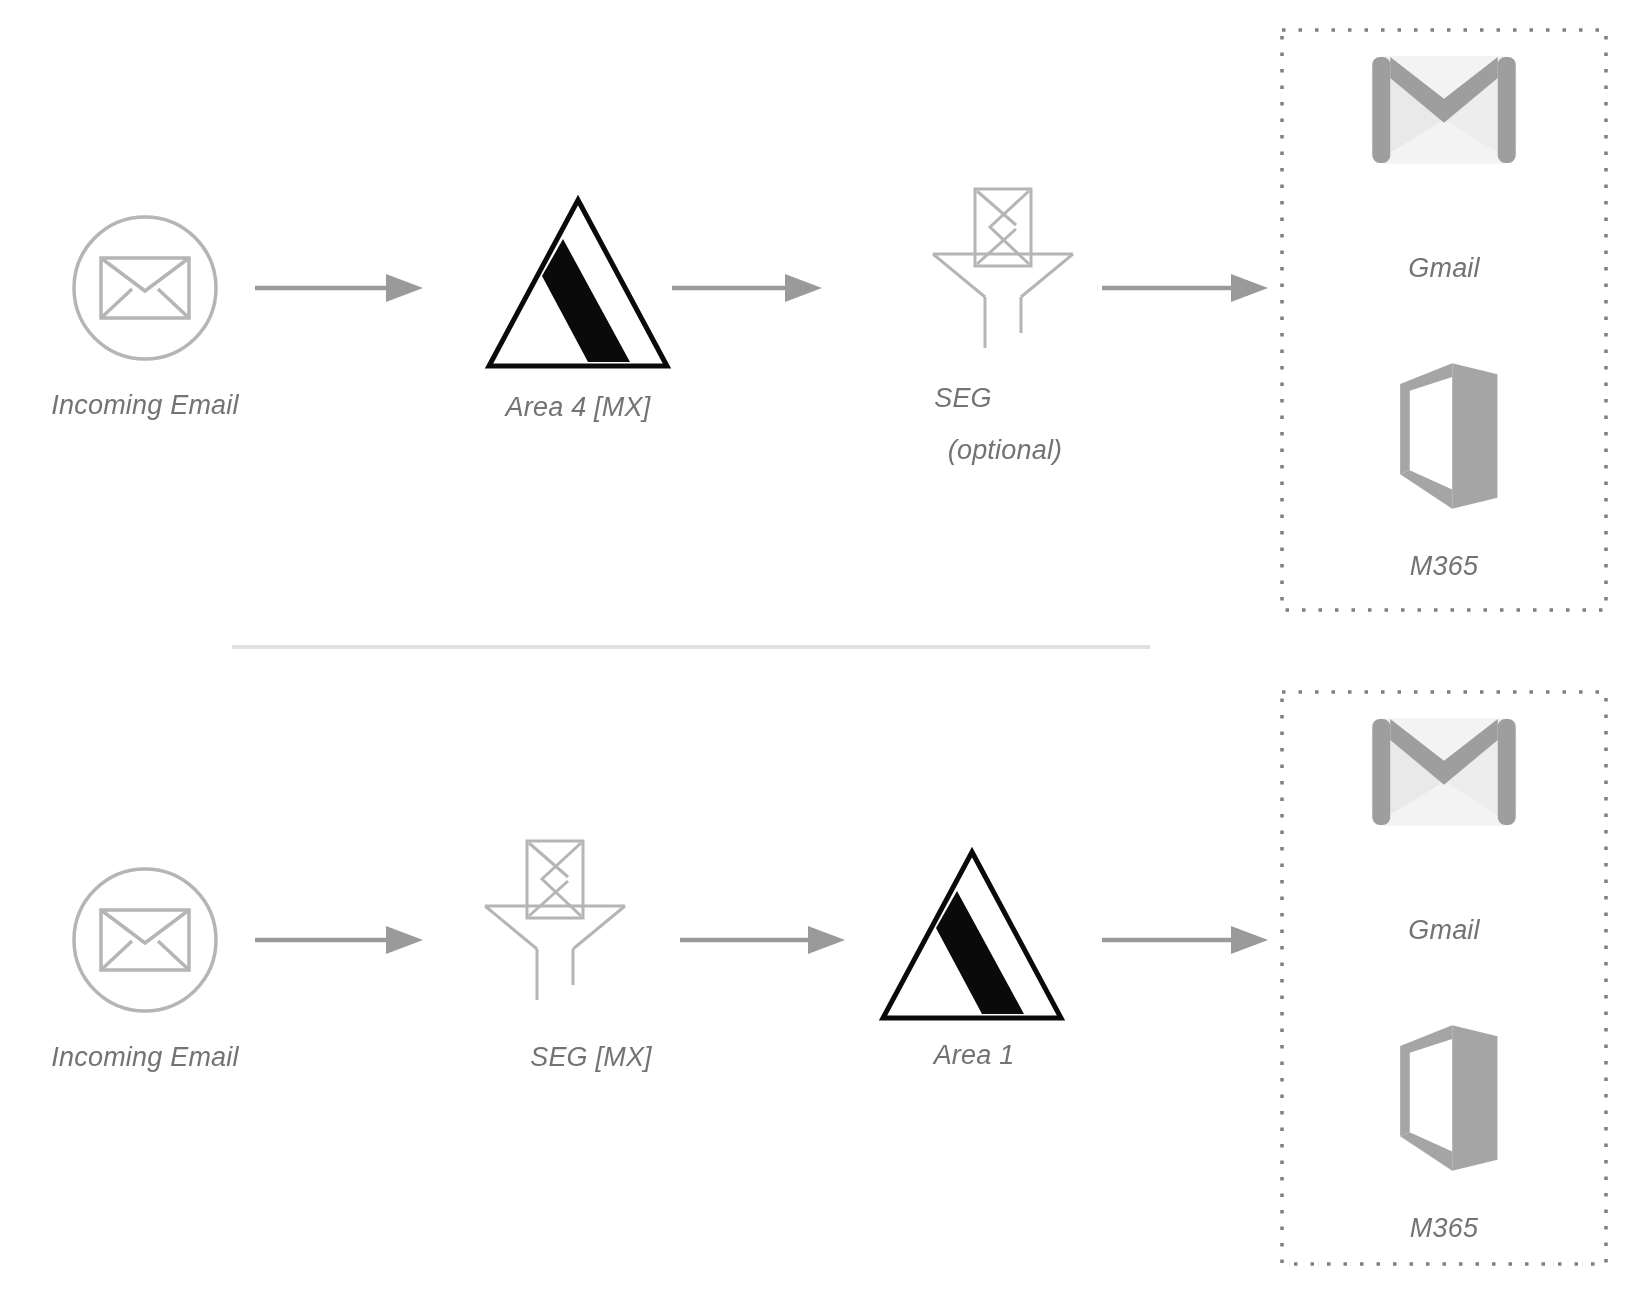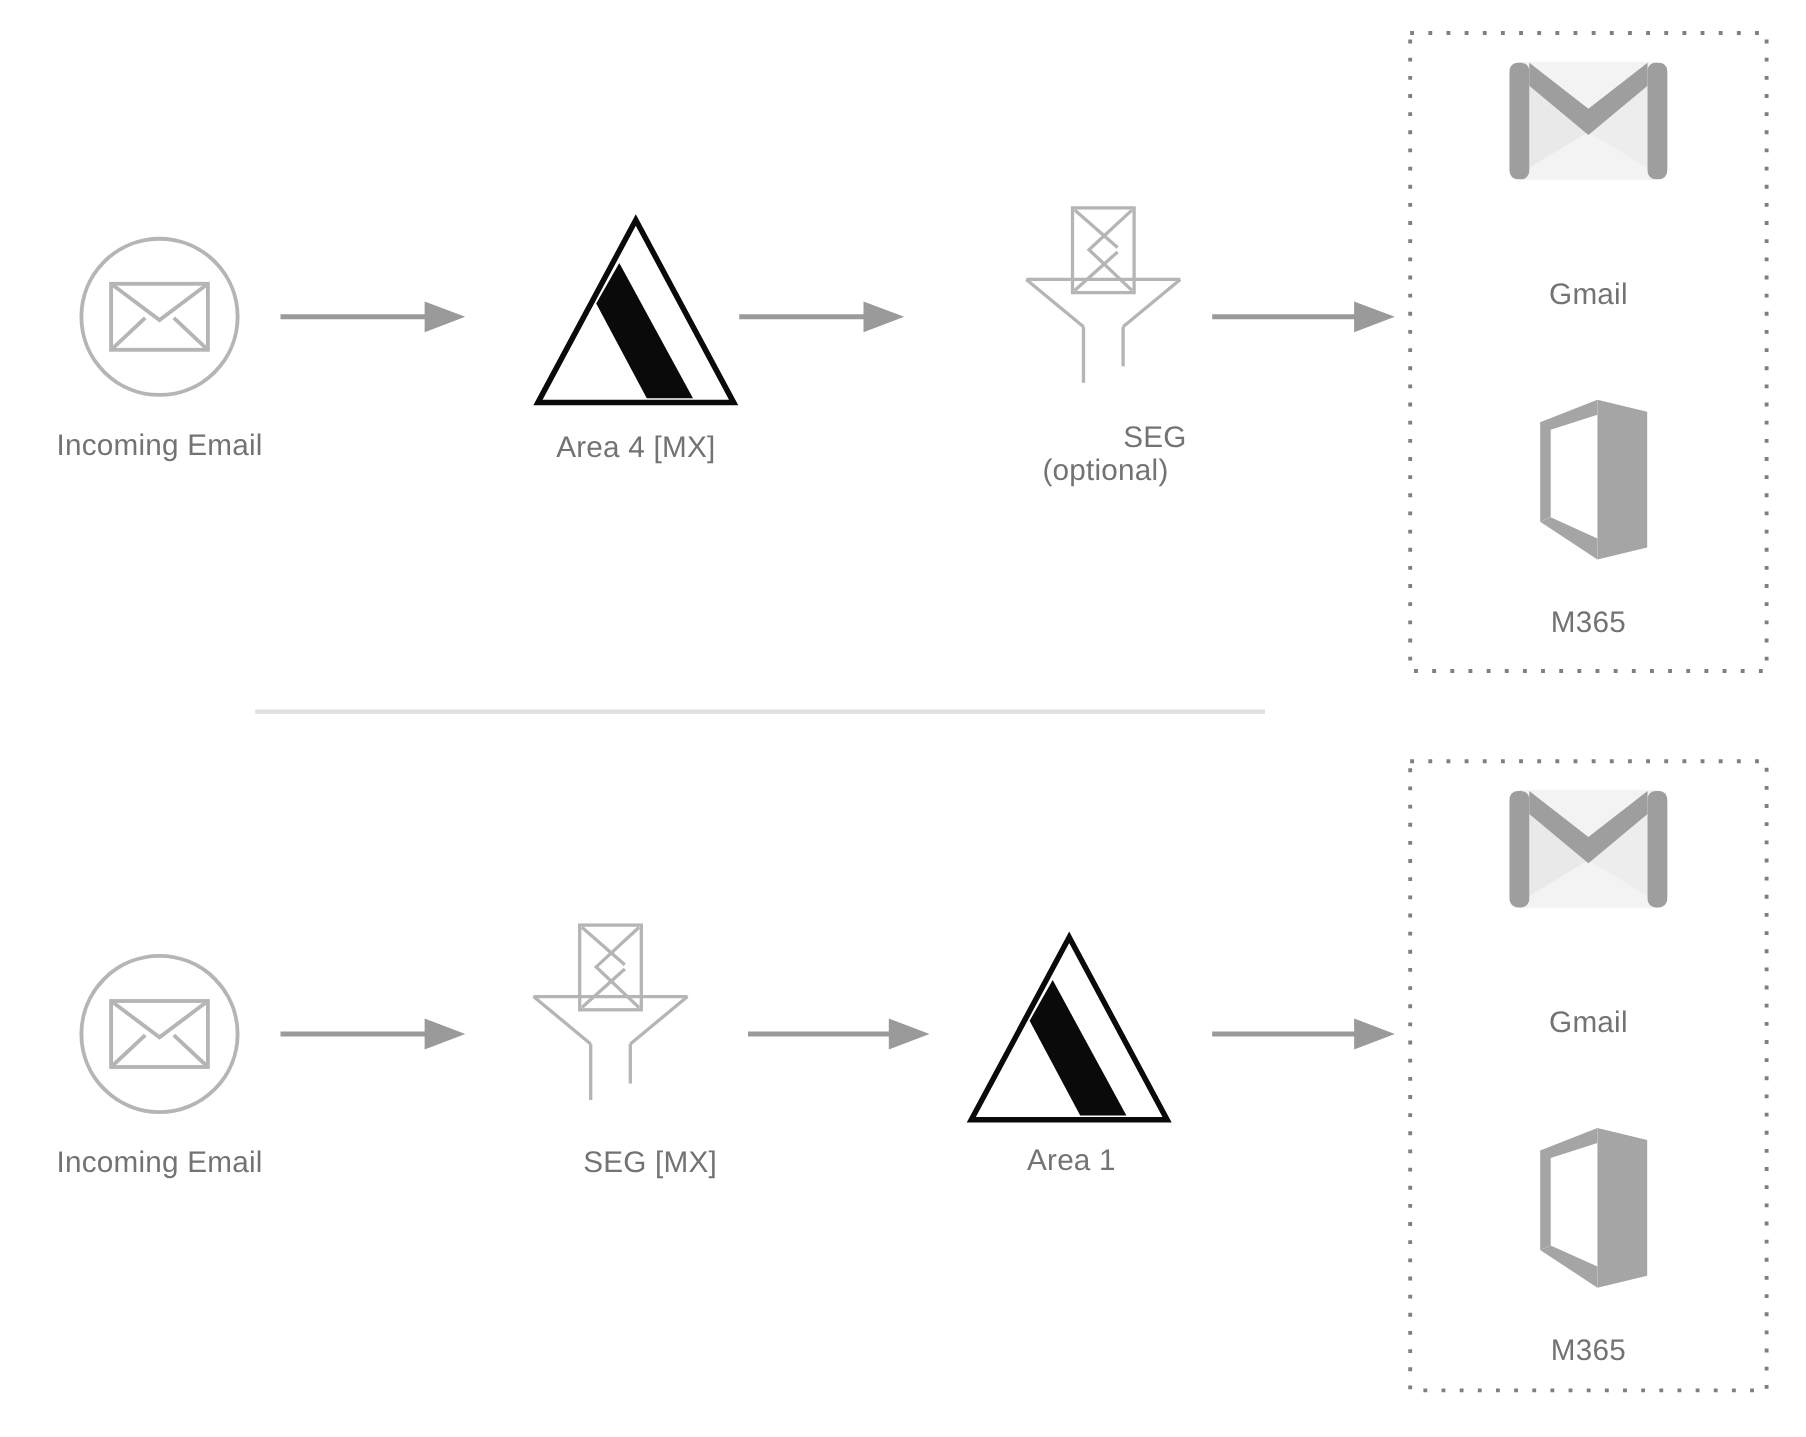--- a/index.html
+++ b/index.html
@@ -1,20 +1,20 @@
 <!DOCTYPE html>
 <html><head>
 <meta charset="utf-8">
 <style>
   html,body{margin:0;padding:0;background:#ffffff;}
   body{position:relative;width:1642px;height:1306px;overflow:hidden;
        font-family:"Liberation Sans", sans-serif;}
   .abs{position:absolute;}
   .label{position:absolute;font-size:27px;color:#737373;white-space:nowrap;
-         transform:translate(-50%,-50%);letter-spacing:0.2px;}
+         transform:translate(-50%,-50%);letter-spacing:0.2px;font-style:italic;}
   .divider{position:absolute;background:#e0e0e0;}
   svg{display:block;overflow:visible;}
 </style>
 </head>
 <body>
 
 <div class="abs" style="left:70px;top:213px;">
   <svg width="150" height="150" viewBox="0 0 150 150">
     <circle cx="75" cy="75" r="71" fill="none" stroke="#b5b5b5" stroke-width="3.5"></circle>
     <rect x="31" y="45" width="88" height="60" fill="#fff" stroke="#b5b5b5" stroke-width="3.5"></rect>
@@ -55,22 +55,22 @@
       <line x1="44" y1="4" x2="83" y2="38"></line>
       <line x1="44" y1="77" x2="83" y2="42"></line>
       <line x1="0" y1="67" x2="140" y2="67"></line>
       <line x1="0" y1="67" x2="52" y2="110"></line>
       <line x1="140" y1="67" x2="88" y2="110"></line>
       <line x1="52" y1="110" x2="52" y2="161"></line>
       <line x1="88" y1="110" x2="88" y2="146"></line>
     </g>
   </svg>
 </div>
-<div class="label" style="left:1050px;top:398px;">SEG</div>
-<div class="label" style="left:1005px;top:428px;">(optional)</div>
+<div class="label" style="left:963px;top:398px;">SEG</div>
+<div class="label" style="left:1005px;top:450px;">(optional)</div>
 
 <div class="abs" style="left:1102px;top:273px;">
   <svg width="166" height="30" viewBox="0 0 166 30">
     <line x1="0" y1="15" x2="132" y2="15" stroke="#9a9a9a" stroke-width="4.5"></line>
     <polygon points="129,1 166,15 129,29" fill="#9a9a9a"></polygon>
   </svg>
 </div>
 
 <div class="abs" style="left:1280px;top:28px;">
   <svg width="328" height="584" viewBox="0 0 328 584">

